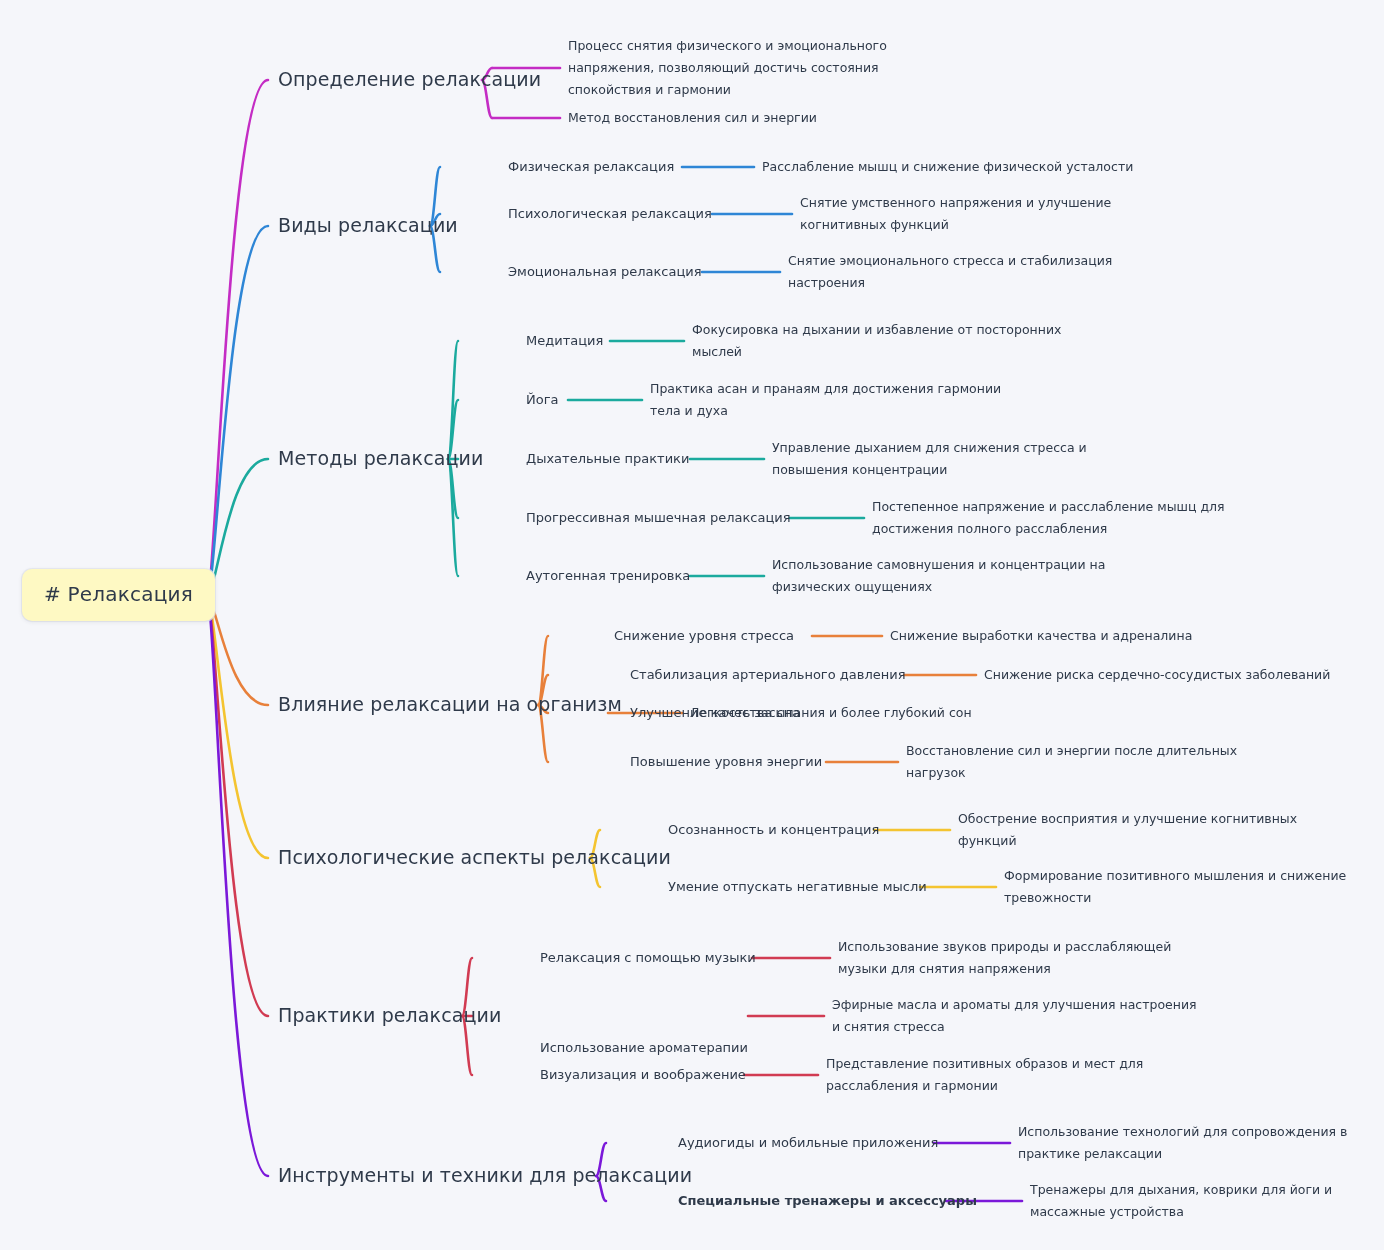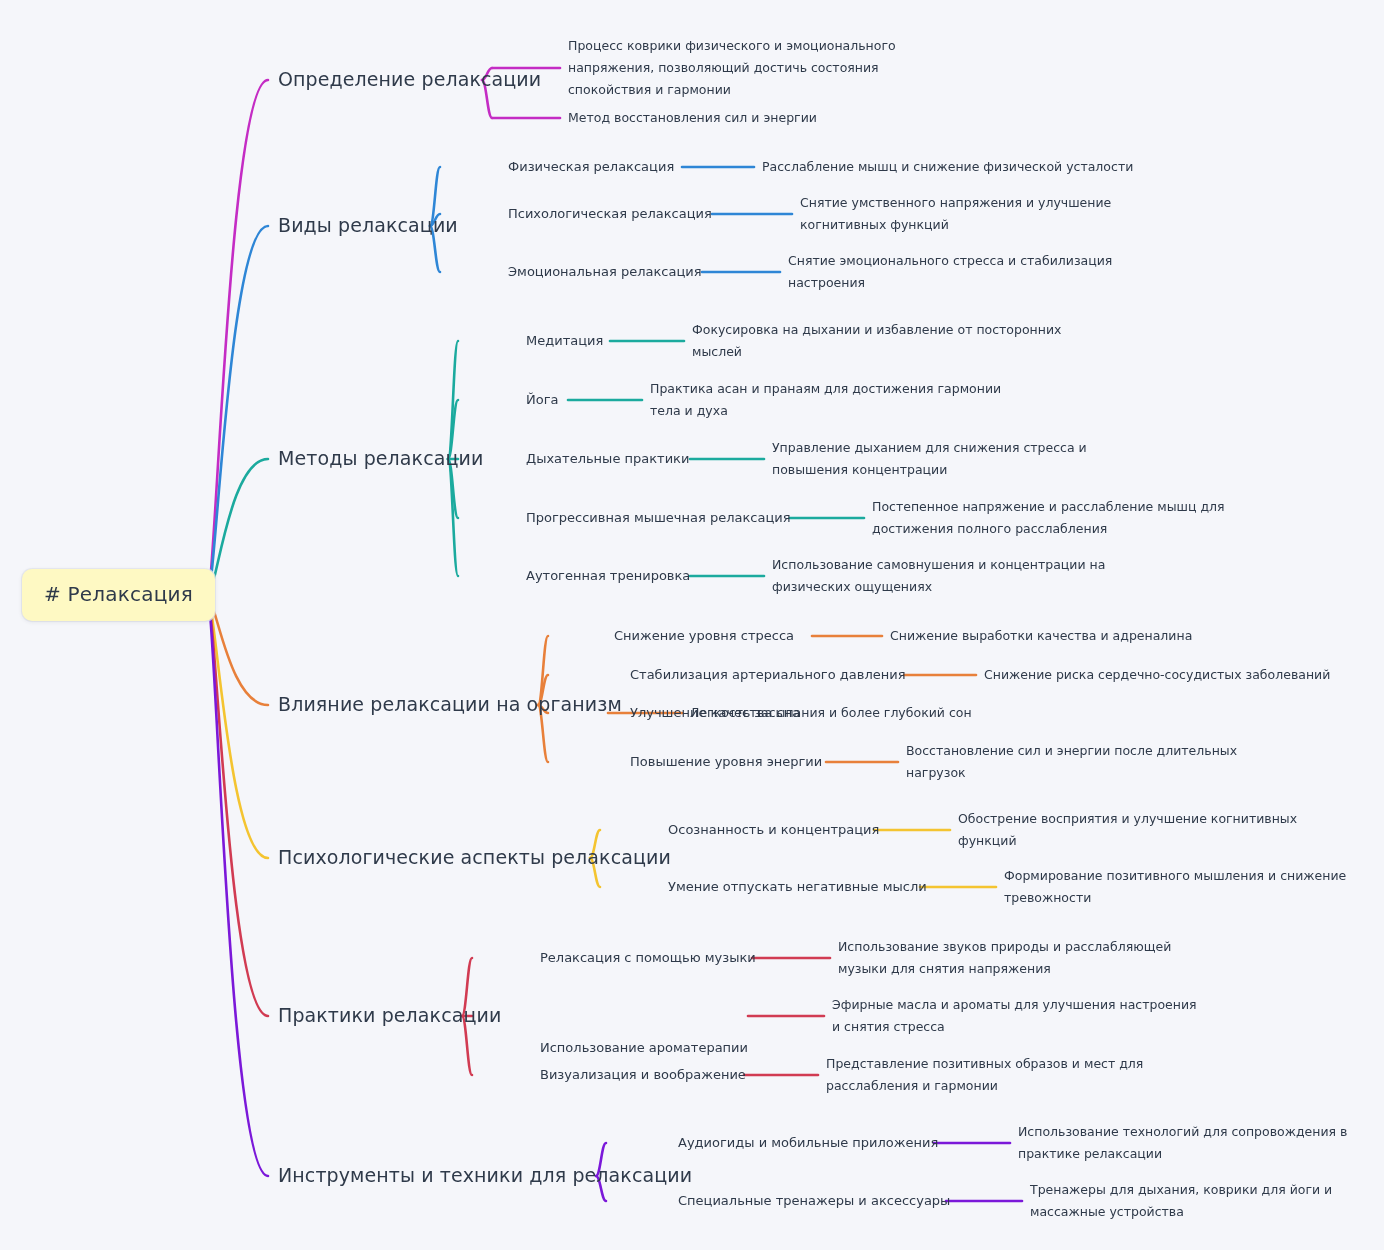--- a/index.html
+++ b/index.html
@@ -108,21 +108,21 @@
       <path d="M 596 1176 C 600.5 1176, 601.5 1201, 606 1201" stroke="#7b18d9" stroke-width="2.6" fill="none" stroke-linecap="round"></path>
       <path d="M 946 1201 L 1022 1201" stroke="#7b18d9" stroke-width="2.6" fill="none" stroke-linecap="round"></path>
     </svg>
 
   <div class="root-node" style="left: 22px; top: 569px; background: #fef9c3;">
     <span># Релаксация</span>
   </div>
 
   <div id="labels">
       <div class="node branch-label anchor-left" style="left: 278px; top: 80px;">Определение релаксации</div>
-      <div class="node detail-label" style="left: 568px; top: 35px;">Процесс коврики физического и эмоционального
+      <div class="node detail-label" style="left: 568px; top: 35px;">Процесс снятия физического и эмоционального
 напряжения, позволяющий достичь состояния
 спокойствия и гармонии</div>
       <div class="node detail-label" style="left: 568px; top: 107px;">Метод восстановления сил и энергии</div>
       <div class="node branch-label anchor-left" style="left: 278px; top: 226px;">Виды релаксации</div>
       <div class="node topic-label anchor-left" style="left: 508px; top: 167px;">Физическая релаксация</div>
       <div class="node detail-label" style="left: 762px; top: 156px;">Расслабление мышц и снижение физической усталости</div>
       <div class="node topic-label anchor-left" style="left: 508px; top: 214px;">Психологическая релаксация</div>
       <div class="node detail-label" style="left: 800px; top: 192px;">Снятие умственного напряжения и улучшение
 когнитивных функций</div>
       <div class="node topic-label anchor-left" style="left: 508px; top: 272px;">Эмоциональная релаксация</div>
@@ -168,17 +168,17 @@
       <div class="node topic-label anchor-left" style="left: 540px; top: 1048px;">Использование ароматерапии</div>
       <div class="node detail-label" style="left: 832px; top: 994px;">Эфирные масла и ароматы для улучшения настроения
 и снятия стресса</div>
       <div class="node topic-label anchor-left" style="left: 540px; top: 1075px;">Визуализация и воображение</div>
       <div class="node detail-label" style="left: 826px; top: 1053px;">Представление позитивных образов и мест для
 расслабления и гармонии</div>
       <div class="node branch-label anchor-left" style="left: 278px; top: 1176px;">Инструменты и техники для релаксации</div>
       <div class="node topic-label anchor-left" style="left: 678px; top: 1143px;">Аудиогиды и мобильные приложения</div>
       <div class="node detail-label" style="left: 1018px; top: 1121px;">Использование технологий для сопровождения в
 практике релаксации</div>
-      <div class="node topic-label anchor-left" style="left: 678px; top: 1201px;">Специальные тренажеры и аксессуары</div>
+      <div class="node topic-label anchor-left" style="left: 678px; top: 1201px; font-weight: bold;">Специальные тренажеры и аксессуары</div>
       <div class="node detail-label" style="left: 1030px; top: 1179px;">Тренажеры для дыхания, коврики для йоги и
 массажные устройства</div>
     </div>
 </div>
 
 </body></html>

